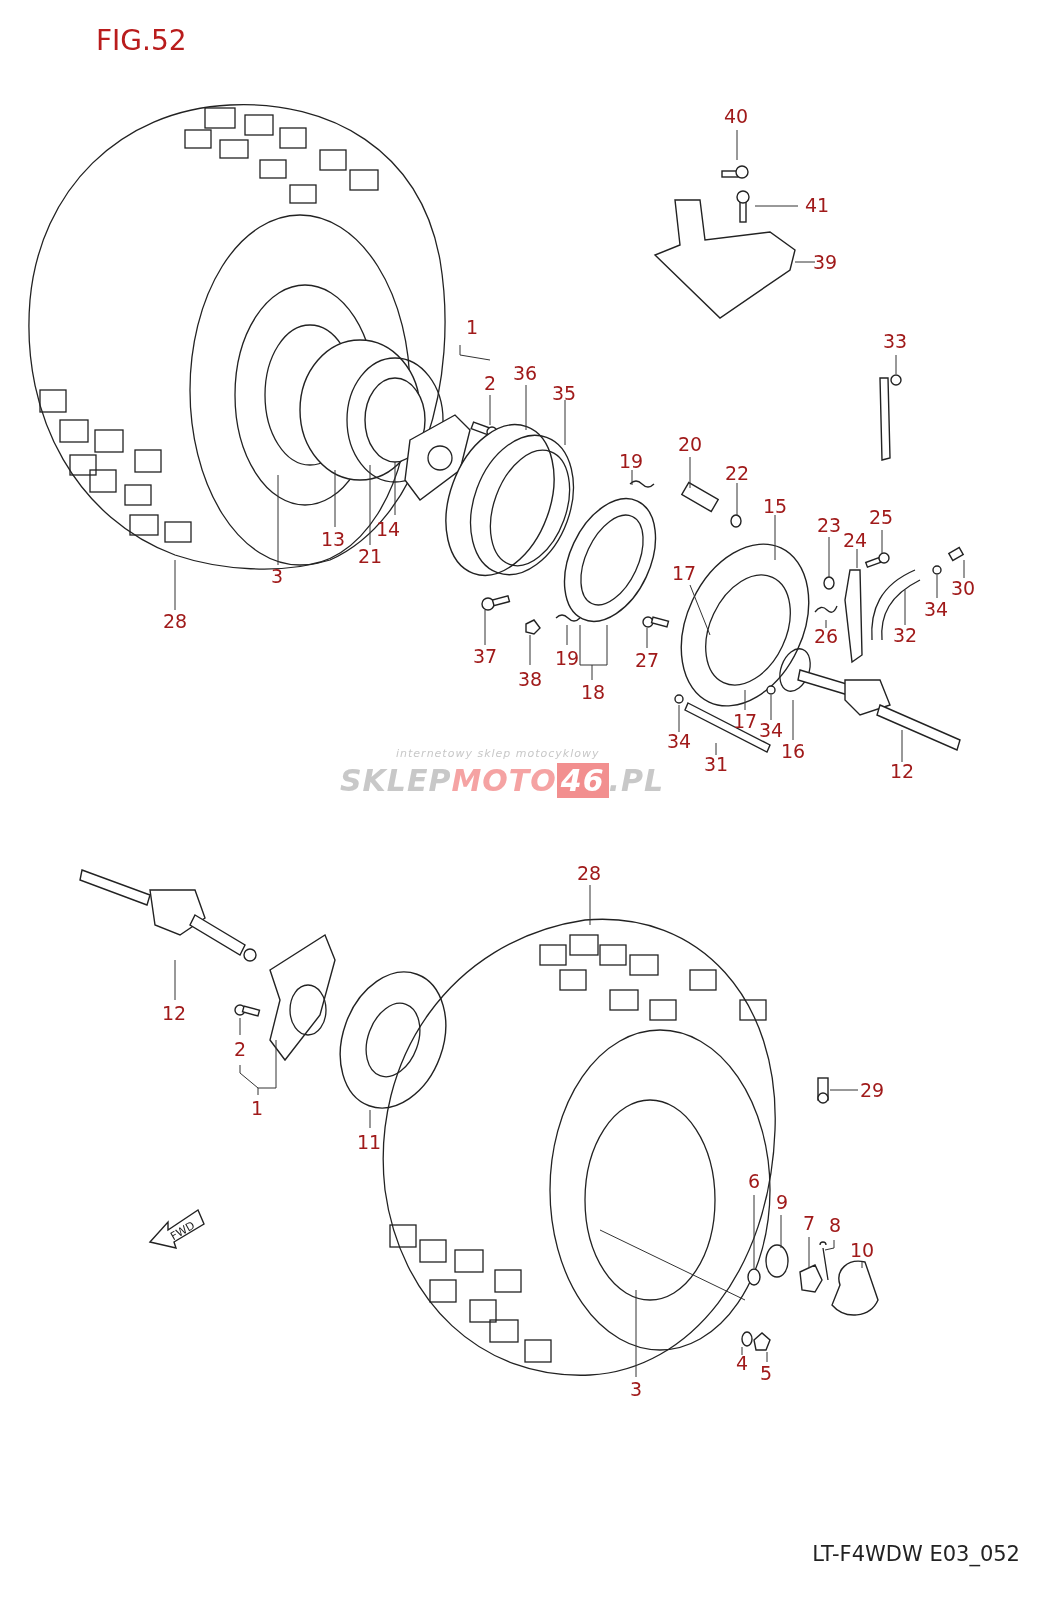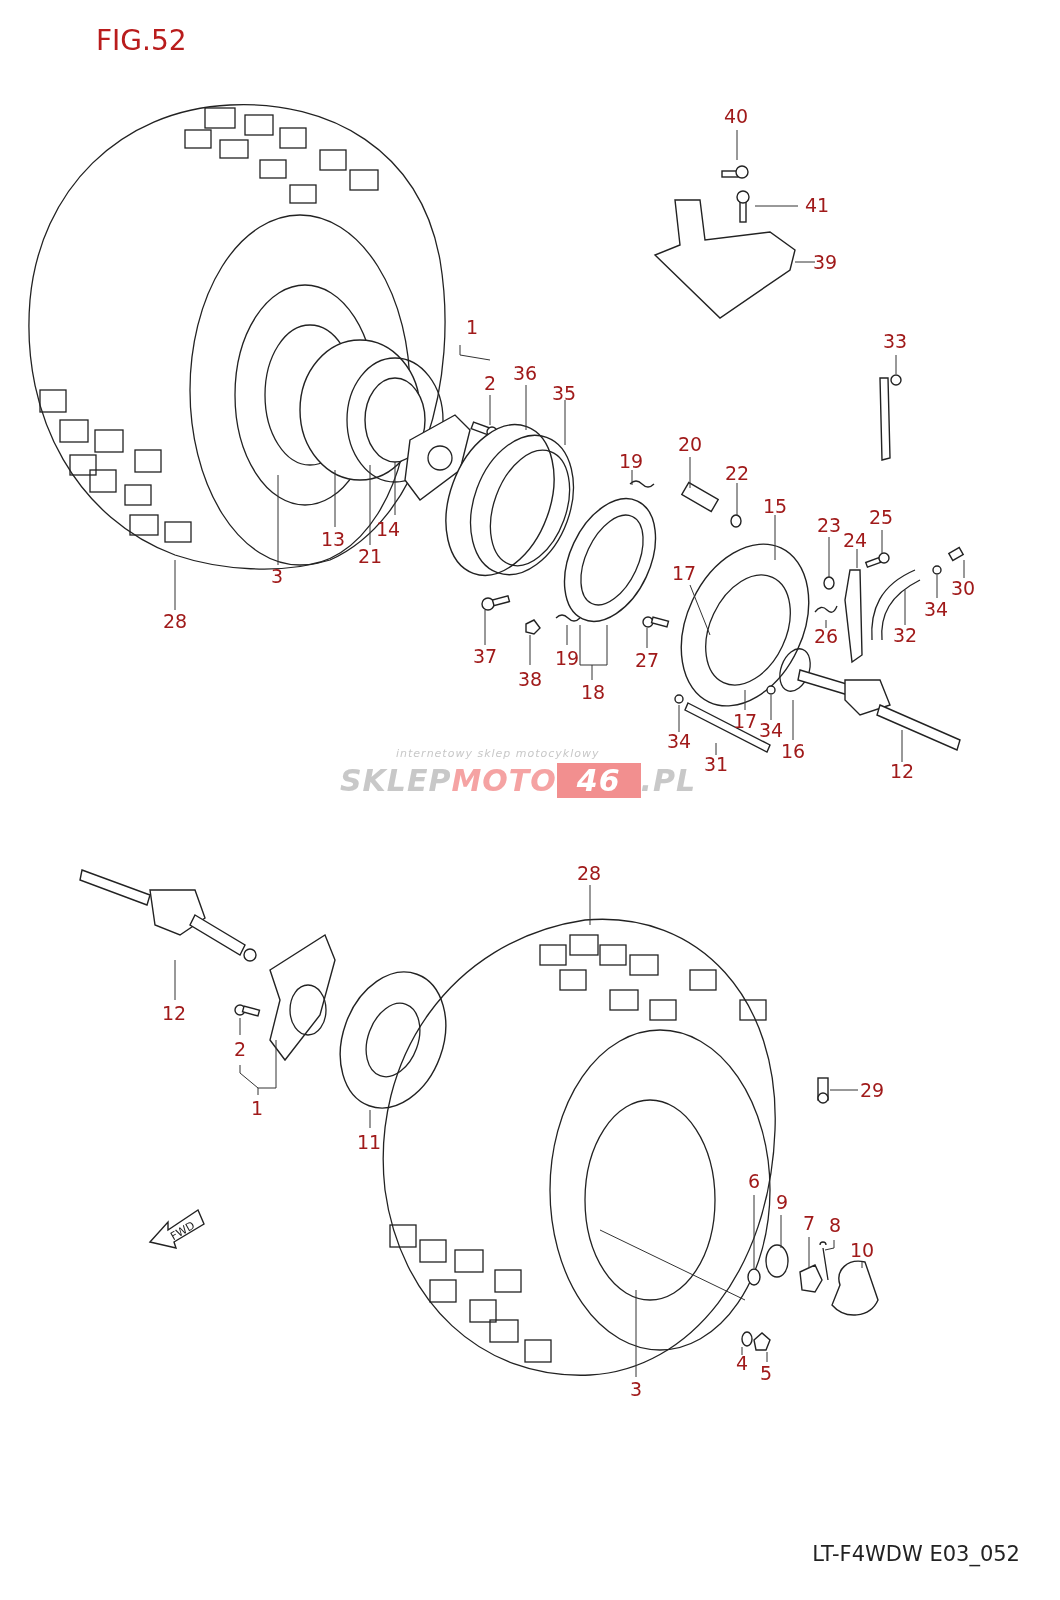--- a/index.html
+++ b/index.html
@@ -4,21 +4,21 @@
 <style>
   html, body { margin:0; padding:0; background:#ffffff; }
   body { width:1060px; height:1600px; position:relative; overflow:hidden;
          font-family:"DejaVu Sans", sans-serif; }
   #canvas { position:absolute; left:0; top:0; width:1060px; height:1600px; }
   .fig-title { position:absolute; left:96px; top:24px; font-size:28px; color:#b91c1c; font-family:"DejaVu Sans", sans-serif;text-align:center; }
   .fig-code { position:absolute; right:40px; top:1542px; font-size:21px; color:#222; font-family:"DejaVu Sans", sans-serif; }
   .wm { position:absolute; left:340px; top:763px; font-family:"DejaVu Sans", sans-serif; font-weight:bold; font-style:italic; font-size:30px; letter-spacing:1px; white-space:nowrap; }
   .wm .g { color:#c8c8c8; }
   .wm .r { color:#f5a3a3;font-style:italic; }
-  .wm .box { background:#f28f8f; color:#fff; padding:0 20px; }
+  .wm .box { background:#f28f8f; color:#fff; padding:0 4px; }
   .wm-sub { position:absolute; left:396px; top:747px; font-family:"DejaVu Sans", sans-serif; font-style:italic; font-size:11px; color:#c8c8c8; letter-spacing:1px; white-space:nowrap; }
   .callout { font-family:"DejaVu Sans", sans-serif; font-size:19px; fill:#a01a1a; }
   .ln { stroke:#222; stroke-width:1.3; fill:none; }
   .part { stroke:#222; stroke-width:1.4; fill:#fff; }
   .lead { stroke:#333; stroke-width:1; fill:none; }
 </style>
 </head>
 <body>
 
 <div class="fig-title">FIG.52</div>

